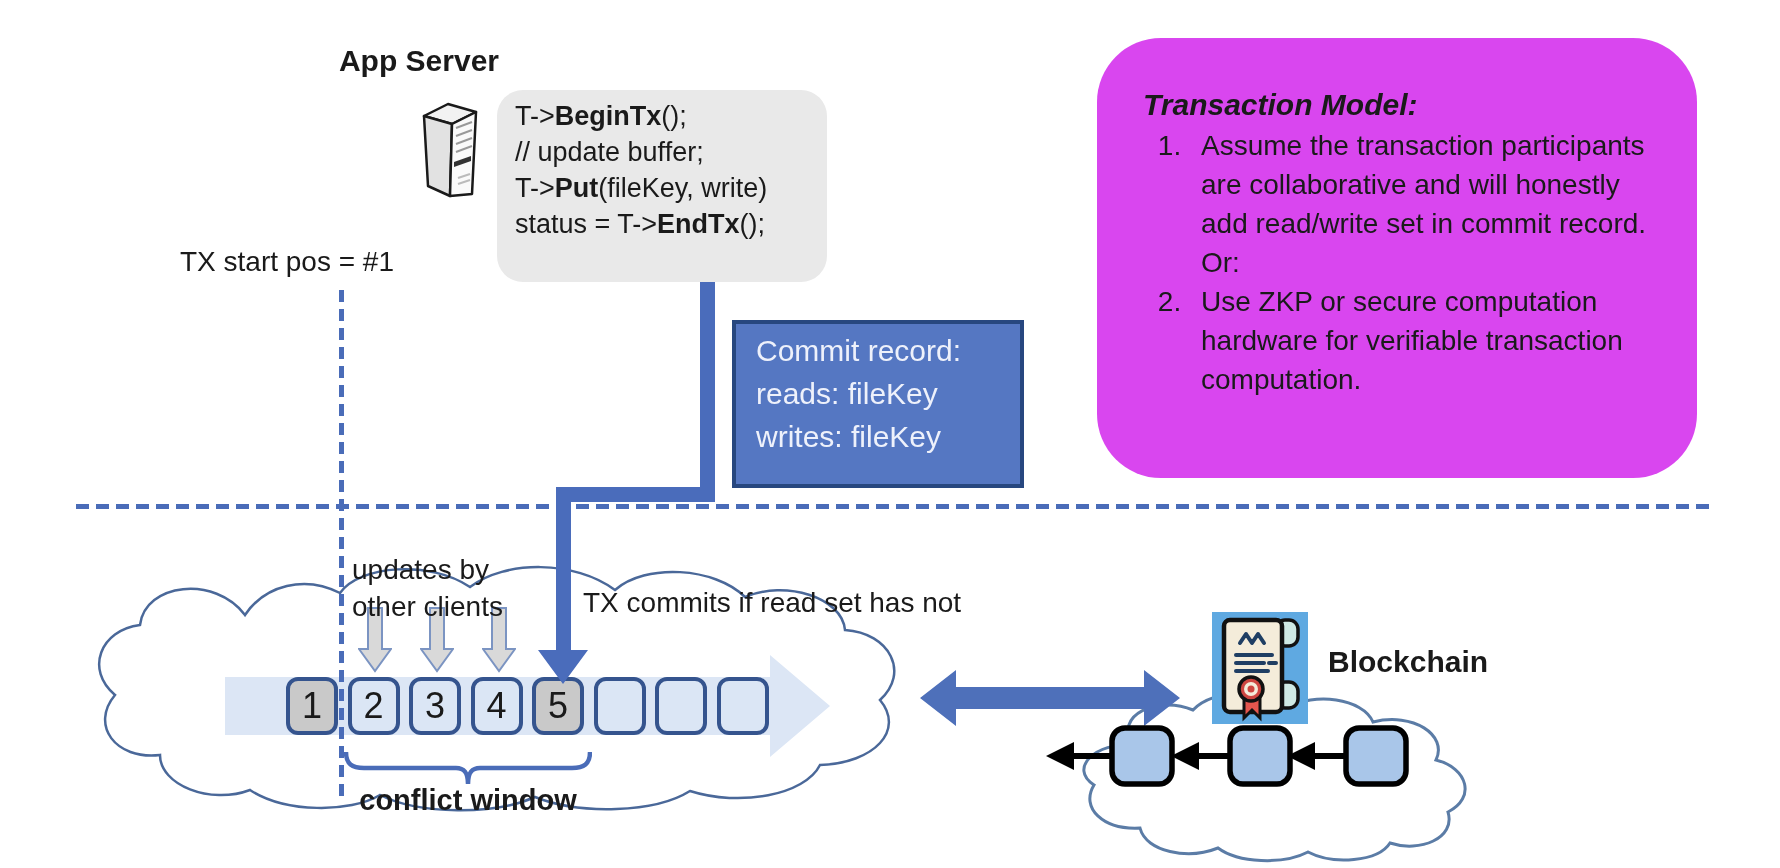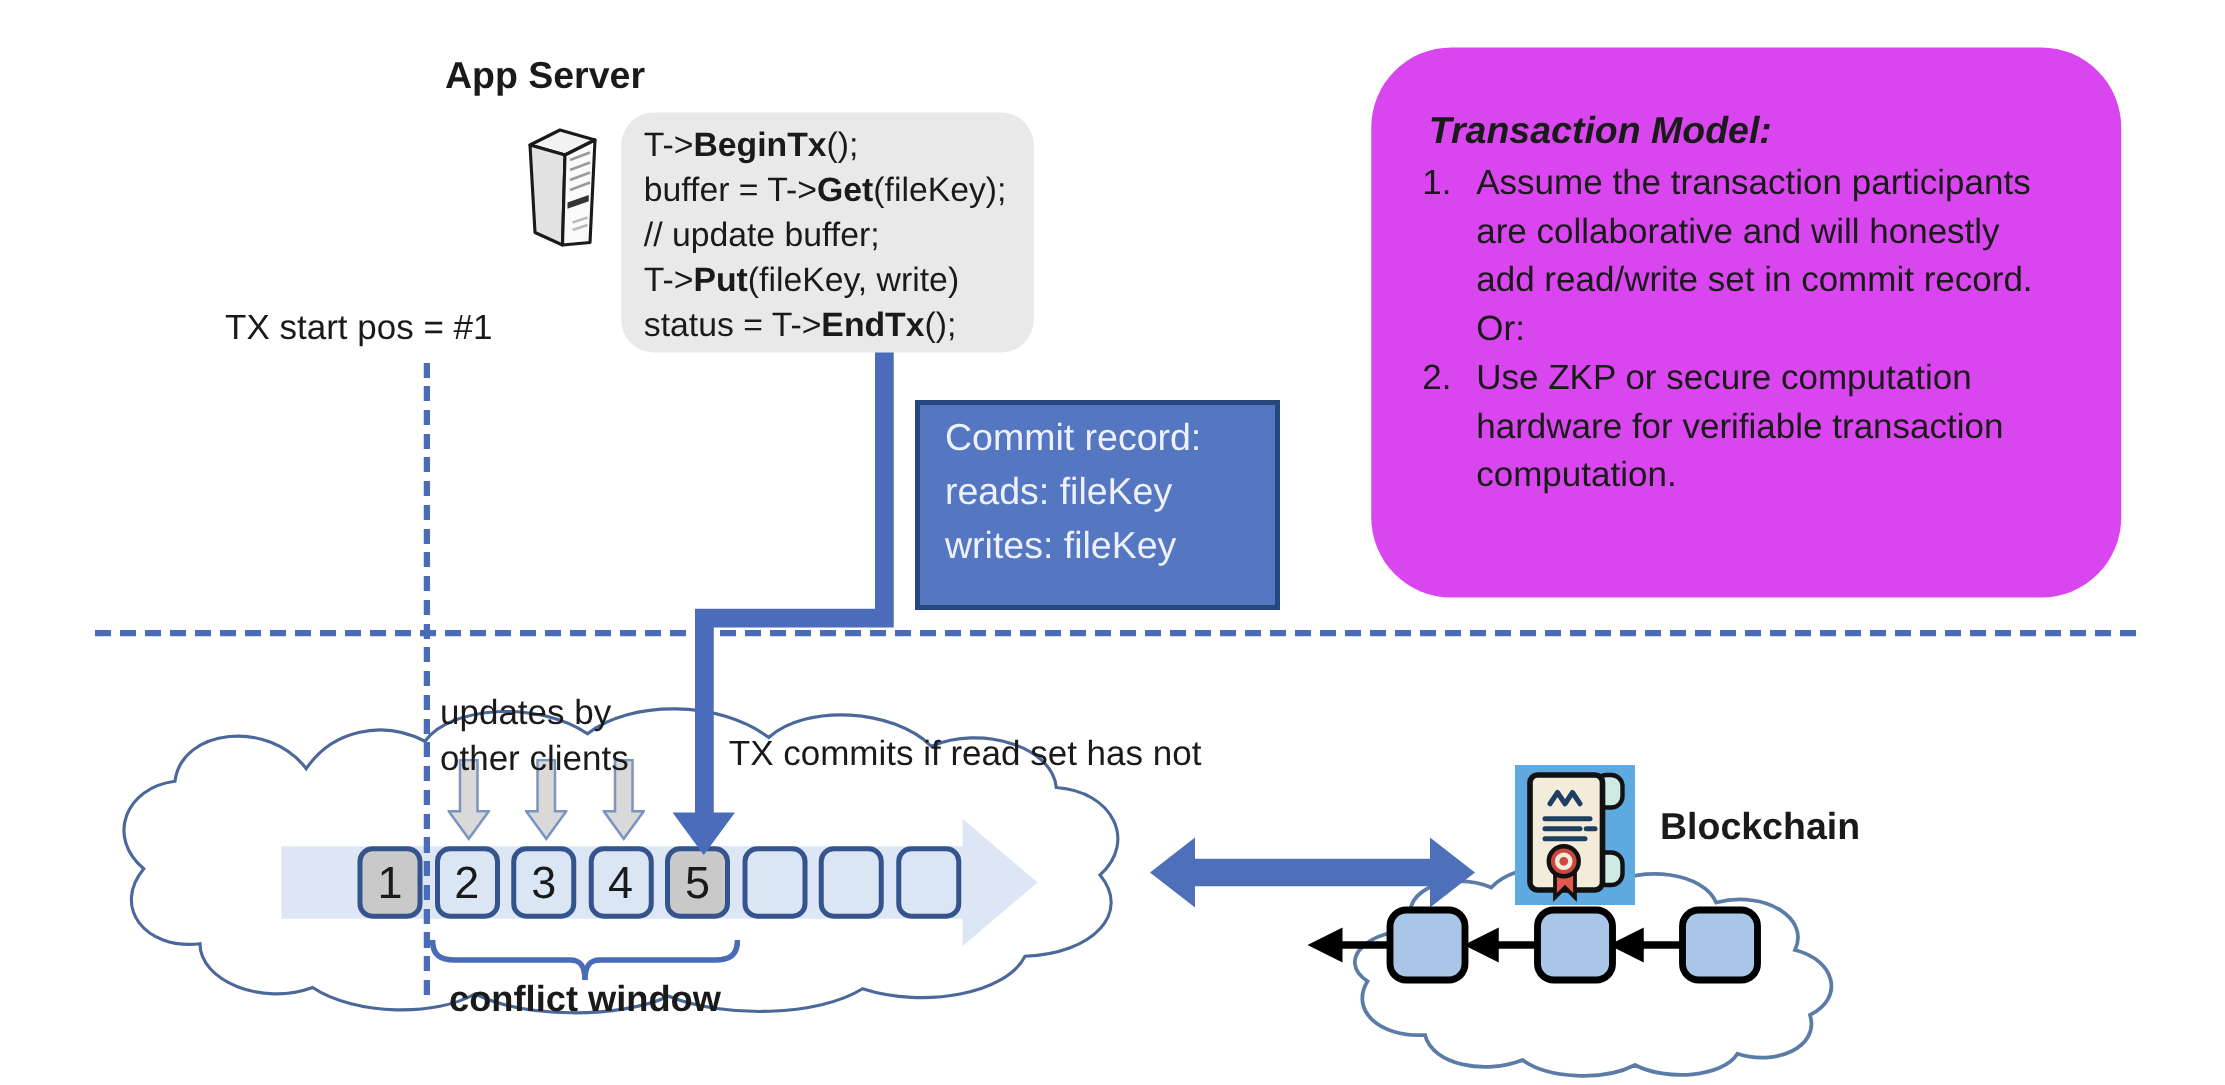--- a/index.html
+++ b/index.html
@@ -1,38 +1,38 @@
 <!DOCTYPE html>
 <html><head>
 <meta charset="utf-8">
 <style>
   html,body{margin:0;padding:0;background:#fff;}
   .canvas{position:relative;width:1780px;height:868px;background:#fff;overflow:hidden;
           font-family:"Liberation Sans",sans-serif;color:#1a1a1a;}
   .abs{position:absolute;}
 
-  .app-title{left:316px;top:44px;width:240px;text-align:center;font-size:30px;font-weight:bold;}
+  .app-title{left:299px;top:44px;width:240px;text-align:center;font-size:30px;font-weight:bold;}
 
   .code-block{left:497px;top:90px;width:330px;height:192px;background:#e9e9e9;
               padding:8px 0 0 18px;box-sizing:border-box;font-size:27px;line-height:36px;white-space:nowrap;border-radius:26px;}
   .code-line b{font-weight:bold;}
 
   .tx-start{left:180px;top:246px;font-size:28px;}
 
   .v-dash{left:339px;top:290px;width:5px;height:508px;
           background:repeating-linear-gradient(180deg,#4a6cb8 0 12px,transparent 12px 19px);}
   .h-dash{left:76px;top:504px;width:1640px;height:5px;
           background:repeating-linear-gradient(90deg,#4a6cb8 0 13px,transparent 13px 20px);}
 
   .commit-box{left:732px;top:320px;width:292px;height:168px;background:#5577c2;border:4px solid #27477f;
               box-sizing:border-box;color:#eef1fb;font-size:30px;line-height:43px;padding:5px 0 0 20px;white-space:nowrap;}
 
   .tm-box{left:1097px;top:38px;width:600px;height:440px;background:#d946ef;border-radius:64px;box-sizing:border-box;}
   .tm-title{margin:50px 0 4px 46px;font-size:30px;font-weight:bold;font-style:italic;}
-  .tm-box ol{margin:4px 0 0 0;padding-left:72px;}
+  .tm-box ol{margin:4px 0 0 0;padding-left:92px;}
   .tm-box li{width:468px;font-size:28px;line-height:39px;padding-left:12px;}
 
   .updates-label{left:352px;top:551px;font-size:28px;line-height:37px;}
   .commit-note{left:583px;top:582px;font-size:28px;line-height:42px;}
 
   .blocks-row{left:286px;top:677px;display:flex;gap:9.5px;}
   .tblock{width:52px;height:58px;box-sizing:border-box;border:4px solid #35548e;border-radius:12px;
           background:#dbe6f5;font-size:36px;line-height:50px;text-align:center;}
   .tblock.filled{background:#c9c9c9;}
 
@@ -140,21 +140,20 @@
     <polygon points="40,64 57,58 57,63 40,69" fill="#333"></polygon>
     <line x1="44" y1="80" x2="56" y2="76" stroke="#bbb" stroke-width="2"></line>
     <line x1="44" y1="86" x2="56" y2="82" stroke="#bbb" stroke-width="2"></line>
   </svg>
 
   <div class="abs app-title">App Server</div>
 
   <div class="abs code-block">
     <div>
         <div class="code-line"><span>T-&gt;</span><b>BeginTx</b><span>();</span></div>
-        <div class="code-line"><span>buffer = T-&gt;</span><b>Get</b><span>(fileKey);</span></div>
         <div class="code-line"><span>// update buffer;</span><b></b><span></span></div>
         <div class="code-line"><span>T-&gt;</span><b>Put</b><span>(fileKey, write)</span></div>
         <div class="code-line"><span>status = T-&gt;</span><b>EndTx</b><span>();</span></div>
       </div>
   </div>
 
   <div class="abs tx-start">TX start pos = #1</div>
 
   <div class="abs commit-box">
     <div>Commit record:</div>

